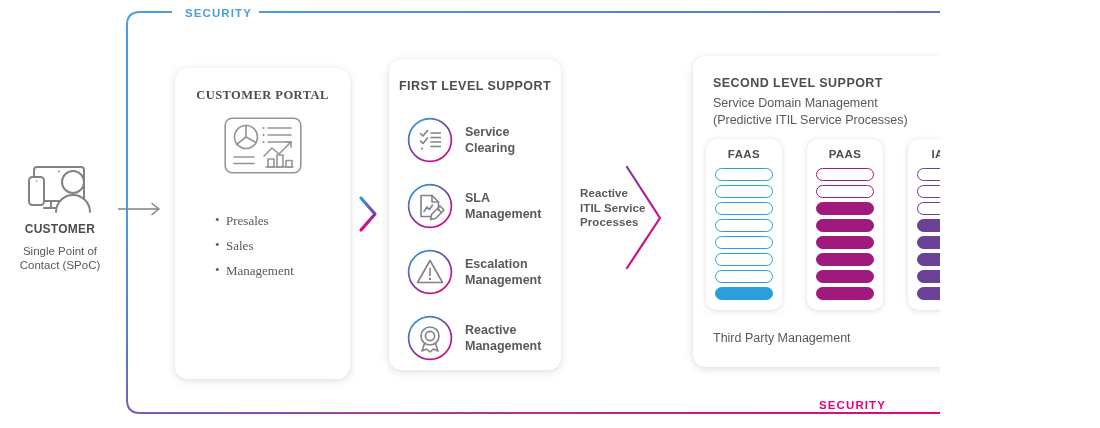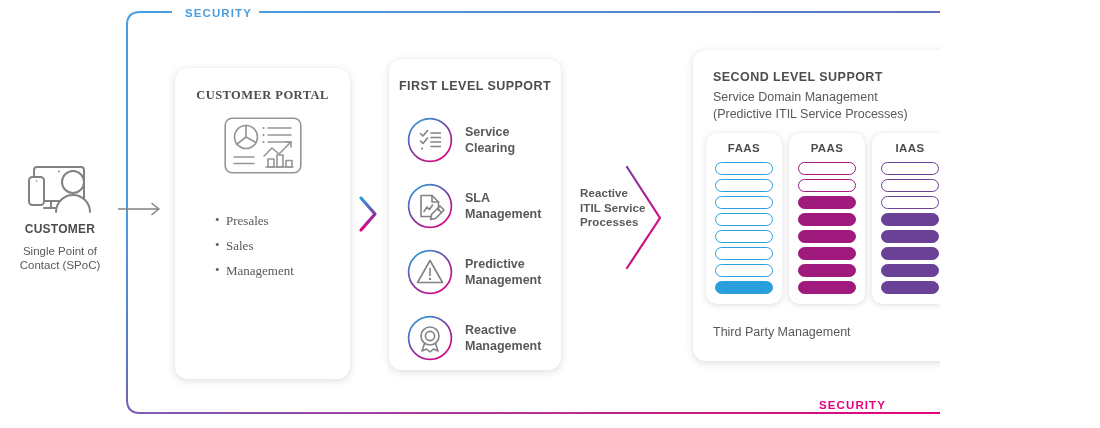--- a/index.html
+++ b/index.html
@@ -167,38 +167,38 @@
     width: 80px;
     font-size: 11.5px;
     font-weight: 700;
     color: #58595b;
     line-height: 14.5px;
     letter-spacing: .1px;
   }
 
   
   #card-second-level {
-    left: 693px; top: 50px;
+    left: 693px; top: 56px;
     width: 340px; height: 311px;
   }
   #sls-title {
     position: absolute; left: 20px; top: 20px;
   }
   #sls-sub {
     position: absolute;
     left: 20px; top: 39px;
     font-size: 12.5px;
     color: #58595b;
     line-height: 16.5px;
   }
   #sls-columns {
     position: absolute;
     left: 13px; top: 83px;
     display: flex;
-    gap: 7px;
+    gap: 25px;
   }
   .sls-col {
     width: 76px;
     background: #ffffff;
     border-radius: 10px;
     box-shadow: 0 1px 6px rgba(0,0,0,0.13), 0 0 1px rgba(0,0,0,0.09);
     padding: 9px 9px 10px 9px;
     box-sizing: border-box;
   }
   .sls-col-title {
@@ -367,21 +367,21 @@
       <div class="fls-item">
         <svg class="fls-icon" viewBox="0 0 46 46">
           <circle cx="23" cy="23" r="21.4" fill="none" stroke="url(#circGrad)" stroke-width="1.7"></circle>
           <g fill="none" stroke="#808285" stroke-width="1.6" stroke-linecap="round" stroke-linejoin="round">
             <path d="M23 11.5 L35.5 33.5 H10.5 Z"></path>
             <path d="M23 19.5 V26.5"></path>
             <circle cx="23" cy="30" r="1.2" fill="#808285" stroke="none"></circle>
           </g>
         </svg>
         <div class="fls-label">
-          <span>Predictive</span><br>
+          <span>Escalation</span><br>
           <span>Management</span>
         </div>
       </div>
 
       <div class="fls-item">
         <svg class="fls-icon" viewBox="0 0 46 46">
           <circle cx="23" cy="23" r="21.4" fill="none" stroke="url(#circGrad)" stroke-width="1.7"></circle>
           <g fill="none" stroke="#808285" stroke-width="1.6" stroke-linecap="round" stroke-linejoin="round">
             <circle cx="23" cy="21" r="9"></circle>
             <circle cx="23" cy="21" r="4.6"></circle>

